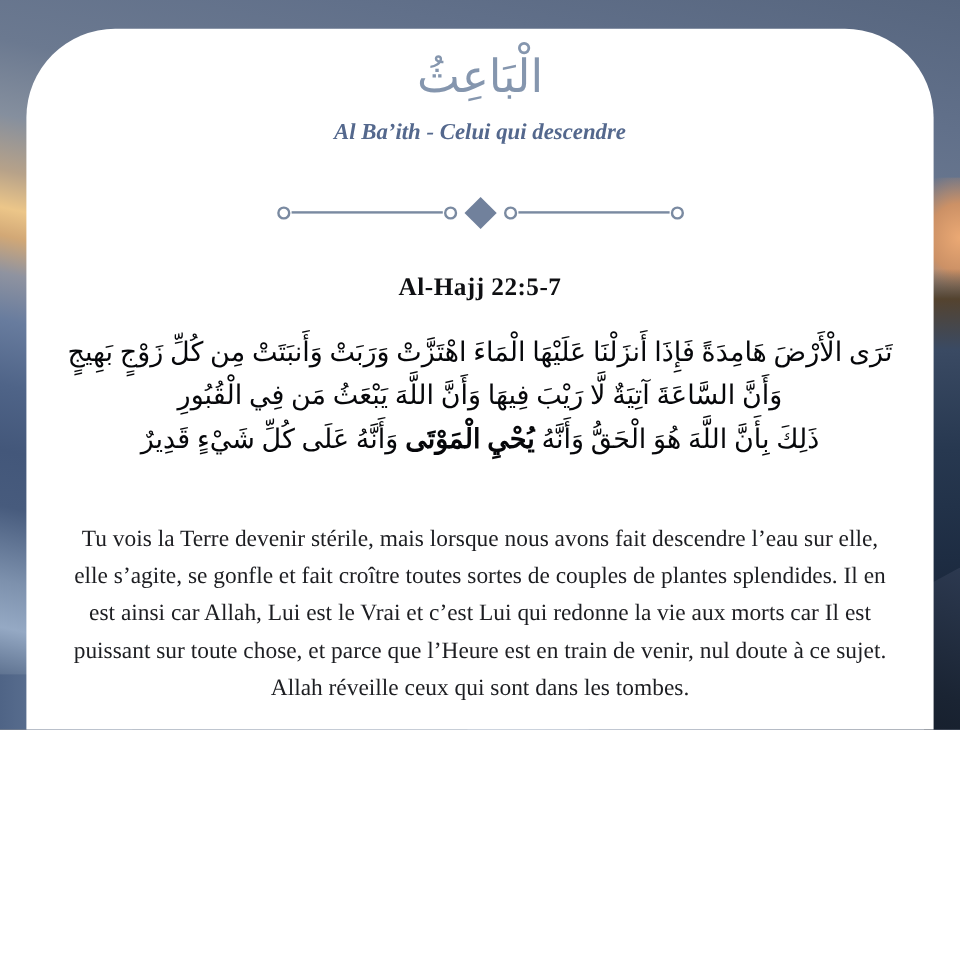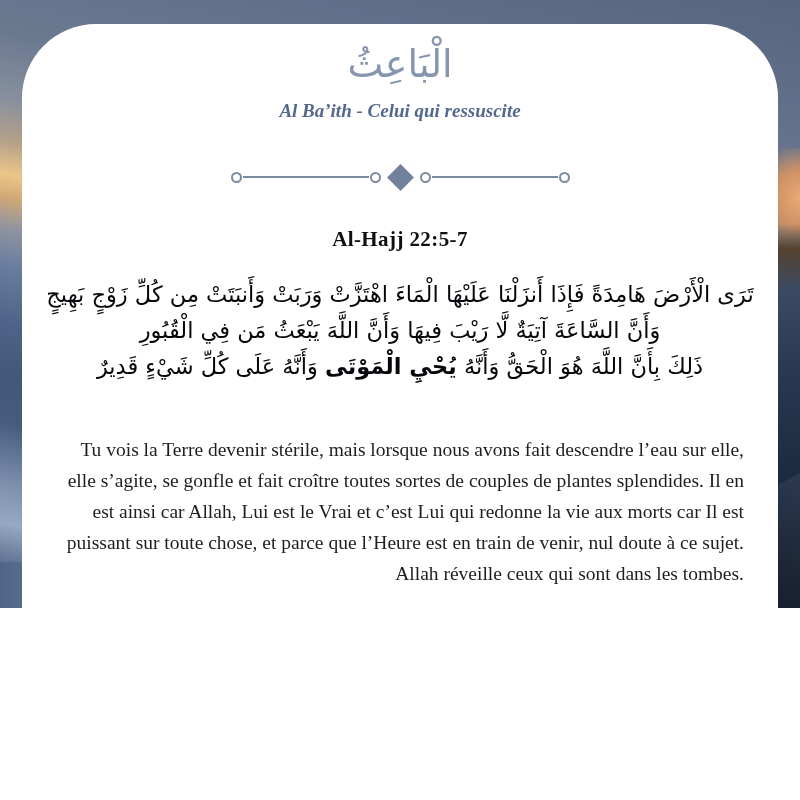--- a/index.html
+++ b/index.html
@@ -152,49 +152,49 @@
   .verse {
     margin-top: 24px;
     direction: rtl;
     font-family: "DejaVu Sans", sans-serif;
     font-size: 22.5px;
     color: #06070a;
   }
   .verse .v-line {
     line-height: 36px;
     white-space: nowrap;
+    font-family: Liberation Serif, serif;
   }
   .verse .v-bold { font-weight: bold; }
 
   .translation {
     margin: 50px 0 0 0;
     width: 688px;
     font-size: 19.5px;
     line-height: 1.6;
     color: #1d1e22;
-    text-align: right;
   }
 </style>
 </head>
 <body>
 
 <div class="stage">
 
   <div class="bg-photo"></div>
   <div class="bg-glow-right"></div>
   <div class="bg-mtn-right"></div>
   <div class="bg-snow-bottom"></div>
   <div class="bg-rock-bl"></div>
   <div class="bg-rock-br"></div>
 
   <div class="card">
 
     <h1 class="title-ar">الْبَاعِثُ</h1>
 
-    <div class="subtitle">Al Ba’ith - Celui qui ressuscite</div>
+    <div class="subtitle">Al Ba’ith - Celui qui descendre</div>
 
     <div class="divider divider-top">
       <span class="d-dot"></span>
       <span class="d-line"></span>
       <span class="d-dot"></span>
       <span class="d-diamond"></span>
       <span class="d-dot"></span>
       <span class="d-line"></span>
       <span class="d-dot"></span>
     </div>

